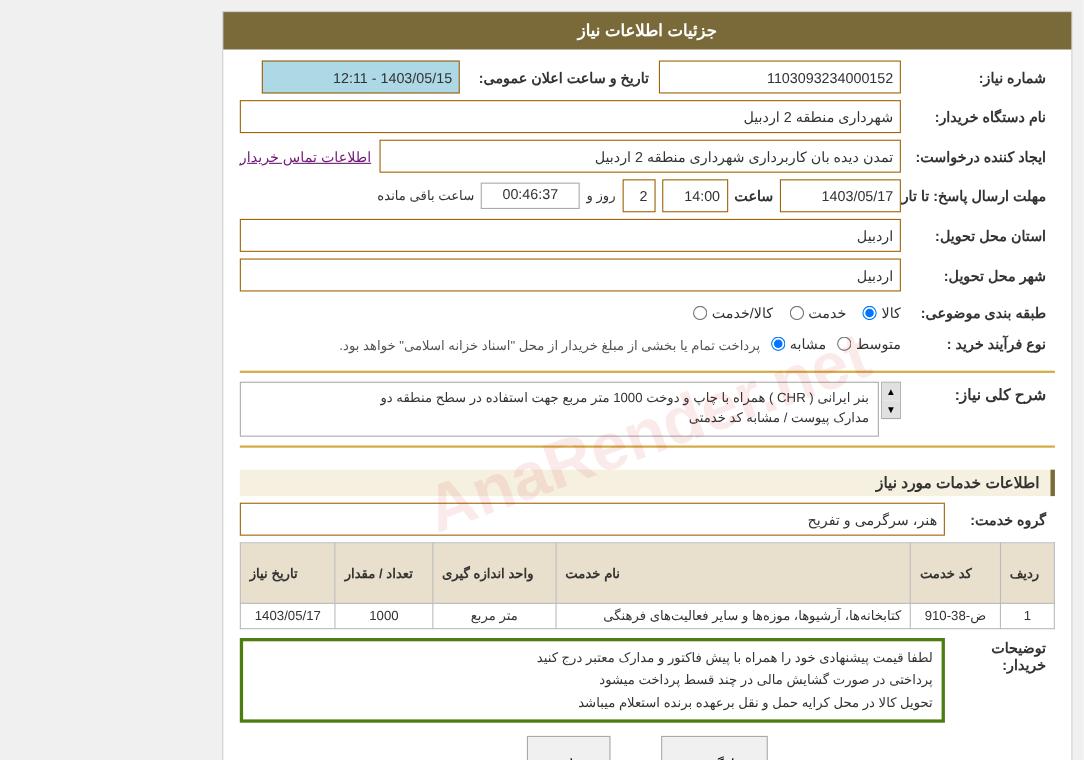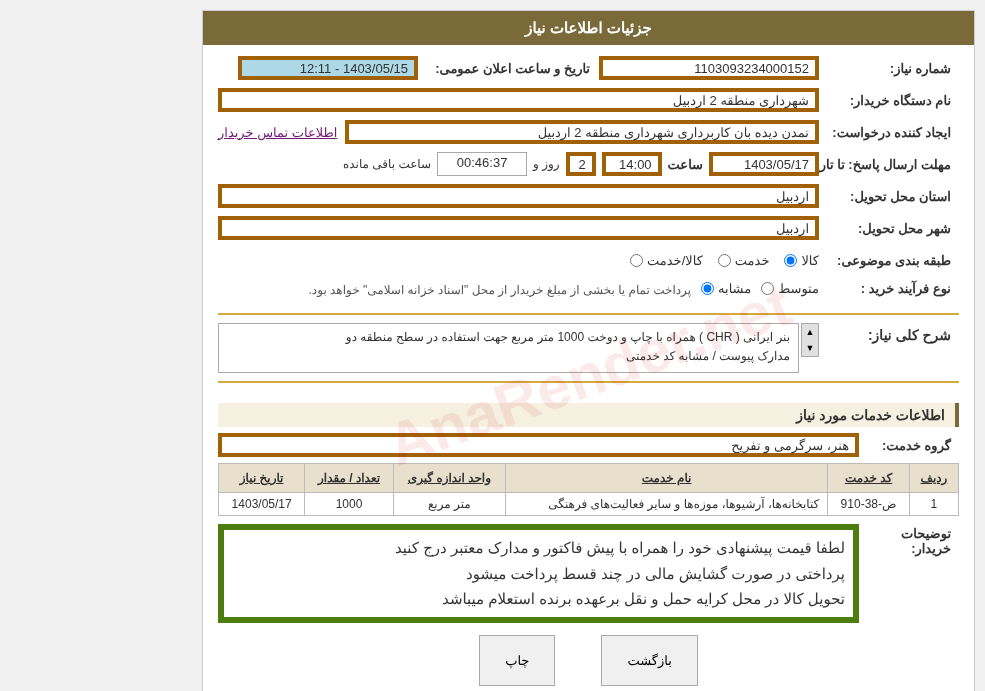--- a/index.html
+++ b/index.html
@@ -43,23 +43,23 @@
       padding-right: 8px;
       font-weight: bold;
       flex-shrink: 0;
       color: #333;
     }
     .value-cell {
       flex: 1;
       text-align: right;
     }
     .input-box {
-      border: 4px solid #a16207;
+      border: 1px solid #a16207;
       background: #fff;
-      padding: 2px 6px;
+      padding: 14px 6px;
       height: 24px;
       display: inline-flex;
       align-items: center;
       min-width: 200px;
     }
     .input-box.full {
       width: 100%;
       display: flex;
     }
     .blue-link {
@@ -176,24 +176,23 @@
       margin-top: 6px;
     }
     table {
       width: 100%;
       border-collapse: collapse;
       font-size: 12px;
     }
     table th {
       background: #e8e0cc;
       border: 1px solid #bbb;
-      padding: 7px 8px;
-      text-align: center;
-      font-weight: bold;
-      text-decoration: underline;
+      padding: 20px 8px;
+      text-align: left;
+      font-weight: bold;
     }
     table td {
       border: 1px solid #bbb;
       padding: 4px 8px;
       text-align: center;
     }
     table tr:nth-child(even) td {
       background: #fafaf5;
     }
     .buyer-notes {
@@ -204,23 +203,23 @@
     .buyer-notes-label {
       width: 100px;
       font-weight: bold;
       text-align: right;
       padding-right: 8px;
       flex-shrink: 0;
       padding-top: 2px;
     }
     .buyer-notes-box {
       flex: 1;
-      border: 6px solid #4d7c0f;
+      border: 3px solid #4d7c0f;
       padding: 5px 8px;
-      font-size: 15px;
+      font-size: 12px;
       line-height: 1.7;
       background: #fff;
       text-align: right;
     }
     .footer-buttons {
       display: flex;
       justify-content: center;
       gap: 10px;
       margin-top: 12px;
       padding-bottom: 10px;

